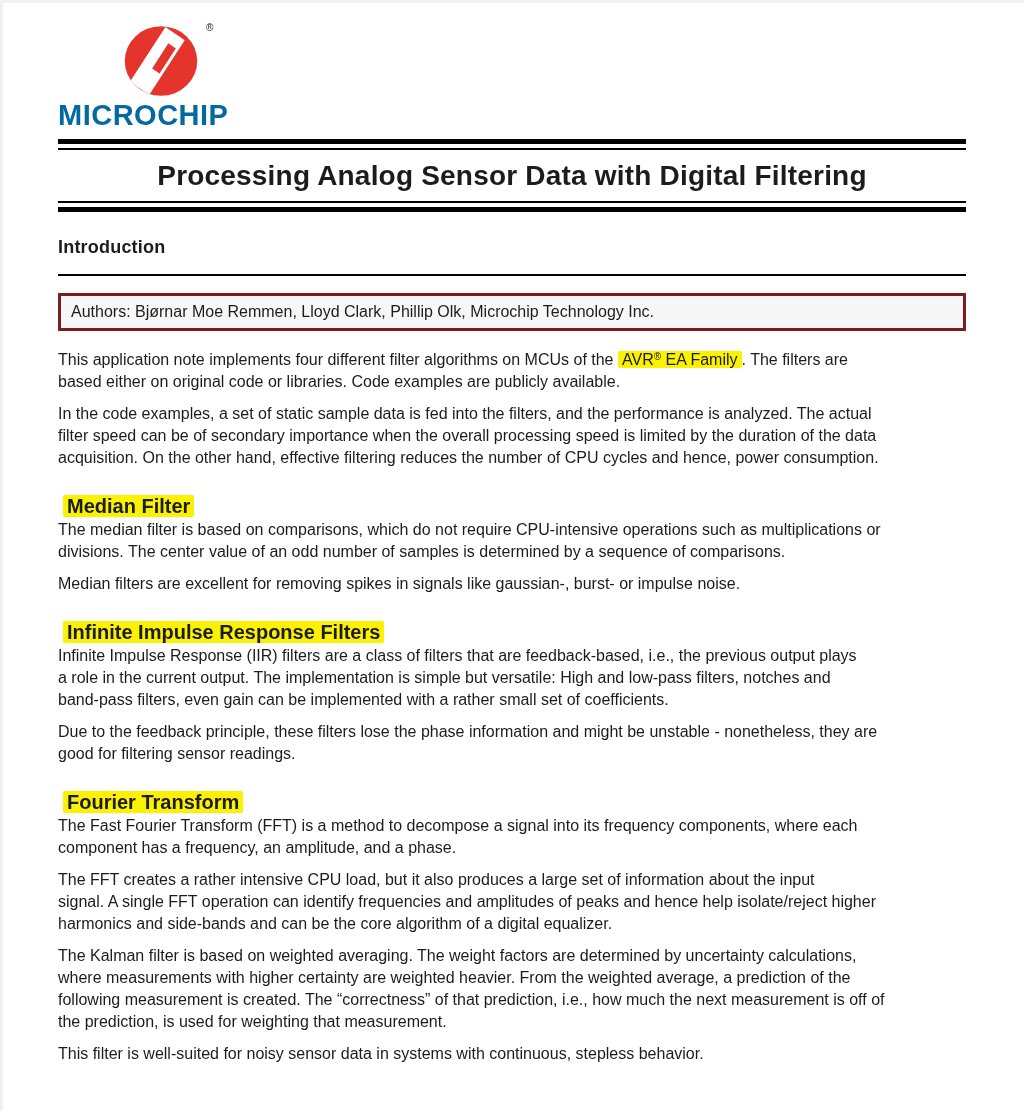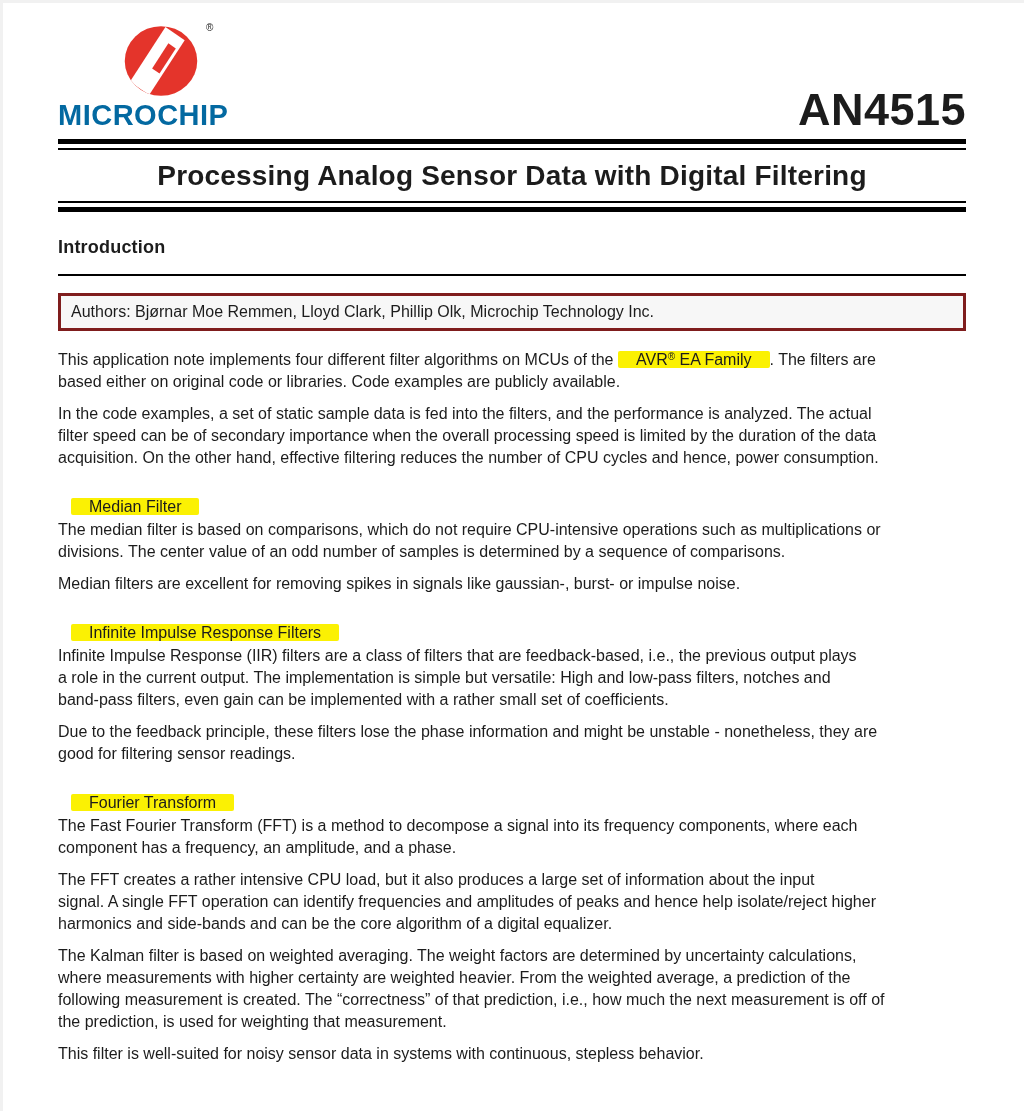--- a/index.html
+++ b/index.html
@@ -32,22 +32,22 @@
   
   .intro-heading { font-size: 18px; font-weight: bold; margin: 25px 0 0 0; letter-spacing: 0.2px; }
   .intro-rule { margin-top: 16px; }
   .authors-box {
     margin-top: 17px; border: 3px solid #7f1d1d; background: #f7f7f7;
     padding: 6px 10px; font-size: 16px; line-height: 20px;
   }
   
   p.body-text { font-size: 16px; line-height: 22px; margin: 0 0 10px 0; white-space: pre-line; }
   p.body-text.first { margin-top: 18px; white-space: normal; }
-  .section-heading { font-size: 16px; line-height: 19px; font-weight: normal; margin: 28px 0 3px 13px; }
-  .hl { background: #fbf103; padding: 0 18px; border-radius: 2px; }
+  .section-heading { font-size: 20px; line-height: 19px; font-weight: bold; margin: 28px 0 3px 5px; }
+  .hl { background: #fbf103; padding: 0 4px; border-radius: 2px; }
   sup.reg { font-size: 10px; vertical-align: 5px; line-height: 0; }
 </style>
 </head>
 <body>
 
 <div class="page">
 
   <div class="header">
     <div class="brand-block">
       <div class="logo-row">
@@ -59,21 +59,20 @@
             </defs>
           <g clip-path="url(#mc-clip)">
             <rect x="0" y="0" width="100" height="100" fill="#e4342b"></rect>
             <polygon points="8,78 56,4 82,22 34,96" fill="#ffffff"></polygon>
             <polygon points="38,60 60,26 70,33 48,67" fill="#e4342b"></polygon>
           </g>
         </svg><span class="reg-mark">®</span>
       </div>
       <div class="wordmark">MICROCHIP</div>
     </div>
-    <div class="doc-number">AN4515</div>
   </div>
 
   <div class="rule thick r1"></div>
   <div class="rule thin r2"></div>
 
   <h1 class="doc-title">Processing Analog Sensor Data with Digital Filtering</h1>
 
   <div class="rule thin r3"></div>
   <div class="rule thick r4"></div>
 

